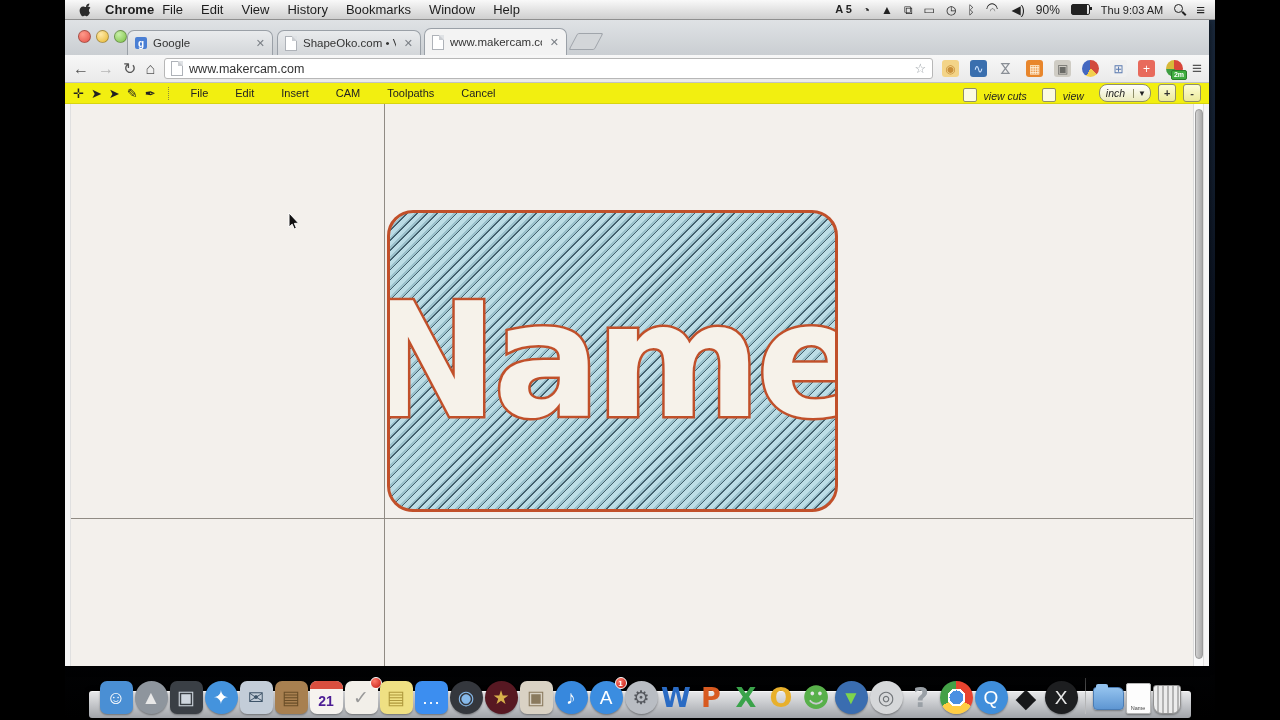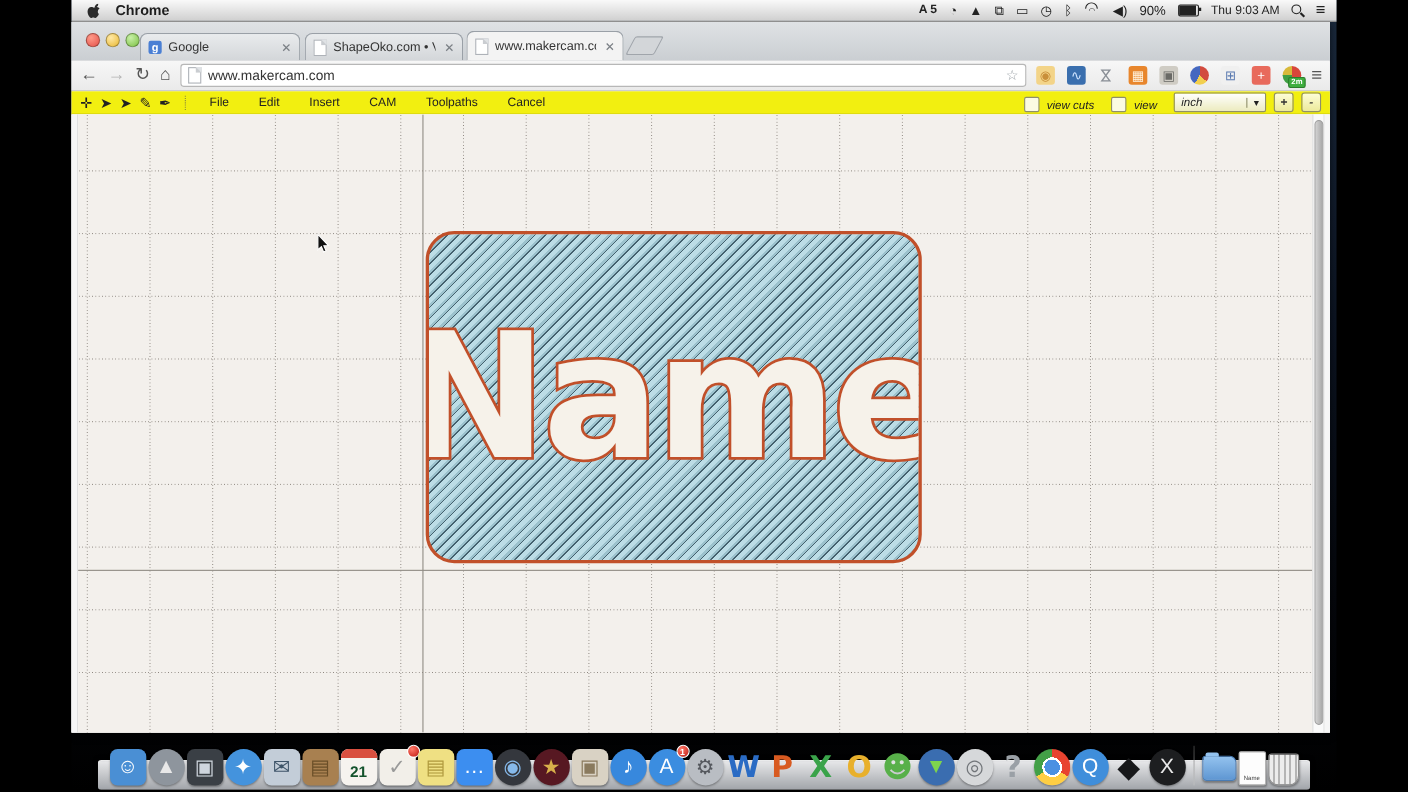--- a/index.html
+++ b/index.html
@@ -69,22 +69,22 @@
   .chr-menu{font-size:17px;color:#555;letter-spacing:-1px;}
   
   .yellowbar{position:absolute;top:63px;left:0;right:0;height:21px;box-sizing:border-box;background:#f2ef10;
              display:flex;align-items:center;padding:0 8px;font-size:11px;color:#222;border-bottom:1px solid #d8d510;}
   .tools{display:flex;align-items:center;gap:7px;font-size:13px;color:#222;}
   .tool{line-height:1;}
   .vsep{height:13px;border-left:1px dotted #8a8a3a;margin:0 10px 0 12px;}
   .mc-menus{display:flex;align-items:center;gap:27px;margin-left:12px;}
   .ybar-right{margin-left:auto;display:flex;align-items:flex-end;gap:7px;font-size:10.5px;font-style:italic;}
   .chk{width:12px;height:12px;background:#fbfbe2;border:1px solid #8f8f6a;border-radius:2px;}
-  .unit-sel{height:16px;display:flex;align-items:center;border:1px solid #8f8f6a;border-radius:2px;
-            background:linear-gradient(#ffffff,#ecebbe);font-size:10.5px;gap:32px;}
+  .unit-sel{height:16px;display:flex;align-items:center;border:1px solid #8f8f6a;border-radius:8px;
+            background:linear-gradient(#ffffff,#ecebbe);font-size:10.5px;}
   .unit-sel .val{padding:0 8px 0 6px;}
   .unit-sel .arr{border-left:1px solid #8f8f6a;padding:0 4px;font-size:8px;}
   .zbtn{width:16px;height:16px;border:1px solid #8f8f6a;border-radius:3px;background:linear-gradient(#fdfdd8,#ecea9a);
         display:flex;align-items:center;justify-content:center;font-size:11px;font-weight:bold;color:#333;}
   
   .canvasrow{position:absolute;top:84px;bottom:0;left:0;right:0;display:flex;background:#fff;}
   .pad{width:5px;background:#f6f6f6;}
   .pad.l{border-right:1px solid #e0e0e0;}
   .pad.r{border-left:1px solid #e0e0e0;}
   .canvas{flex:1;position:relative;overflow:hidden;background-color:#f3f0ec;
@@ -121,21 +121,21 @@
         align-items:flex-end;z-index:25;}
   .shelf{position:absolute;bottom:0;left:24px;right:24px;height:26px;border-radius:3px;
          background:linear-gradient(rgba(250,251,253,.92),rgba(196,200,206,.82));
          border-top:1px solid rgba(255,255,255,.9);box-shadow:0 -1px 4px rgba(0,0,0,.35);}
   .dock-items{position:relative;display:flex;align-items:flex-end;gap:2px;padding-bottom:4px;}
   .dk{width:33px;height:33px;border-radius:7px;display:flex;align-items:center;justify-content:center;
       font-size:19px;position:relative;flex:0 0 auto;box-shadow:0 1px 2px rgba(0,0,0,.35);}
   .dk.circle{border-radius:50%;}
   .dk.letter{background:transparent !important;box-shadow:none;font-weight:bold;font-size:27px;
              font-family:"DejaVu Sans",sans-serif;}
-  .dk.cal{background:#f6f3ef;font-weight:bold;font-size:14px;color:#14532d;padding-top:7px;box-sizing:border-box;}
+  .dk.cal{background:#f6f3ef;font-weight:bold;font-size:14px;color:#4c1d95;padding-top:7px;box-sizing:border-box;}
   .dk.cal::before{content:"";position:absolute;top:0;left:0;right:0;height:8px;background:#d94f3f;border-radius:7px 7px 0 0;}
   .dk.chrome{background:radial-gradient(circle at 50% 50%,#4a90e2 0 7px,#fff 7px 9px,transparent 9px),
              conic-gradient(#e8432f 0 120deg,#ffce44 120deg 240deg,#43a047 240deg 360deg);}
   .dk.folder{width:31px;height:23px;border-radius:3px 6px 4px 4px;margin-bottom:4px;
              background:linear-gradient(#93c2ee,#5e96d2);border:1px solid #4a7cb4;box-sizing:border-box;}
   .dk.folder::before{content:"";position:absolute;top:-4px;left:2px;width:12px;height:4px;
              background:#93c2ee;border-radius:2px 2px 0 0;}
   .dk.file{width:25px;height:31px;background:#fdfdfd;border:1px solid #b5b5b5;border-radius:2px;box-sizing:border-box;}
   .dk.file .flabel{position:absolute;bottom:2px;left:0;right:0;text-align:center;font-size:5.5px;color:#444;}
   .dk.trash{width:28px;height:29px;border-radius:3px 3px 9px 9px;border:1px solid #8f8f8f;box-sizing:border-box;
@@ -152,20 +152,21 @@
   <div class="desktop"></div>
 
   <div class="menubar">
     <span class="apple">
       <svg width="12" height="14" viewBox="0 0 12 14">
           <path d="M8 1.6C8.9.5 10.3.4 10.3.4s.2 1.5-.9 2.6C8.3 4.1 7.1 3.9 7.1 3.9S6.9 2.7 8 1.6z" fill="#2b2b2b"></path>
           <path d="M9.9 7.6c0-1.9 1.6-2.8 1.6-2.8S10.6 3.4 8.8 3.4c-1 0-1.9.6-2.4.6-.5 0-1.3-.6-2.3-.6C2.1 3.4.6 5.1.6 7.5c0 2.6 1.8 5.8 3.2 5.8.7 0 1.1-.5 2-.5s1.2.5 2 .5c1.4 0 3.1-3 3.1-3.7 0 0-1-.6-1-2z" fill="#2b2b2b"></path>
         </svg>
     </span>
     <span class="mb-app">Chrome</span>
+    <span id="mb-items"><span class="mb-item">File</span><span class="mb-item">Edit</span><span class="mb-item">View</span><span class="mb-item">History</span><span class="mb-item">Bookmarks</span><span class="mb-item">Window</span><span class="mb-item">Help</span></span>
     <span class="status">
       <span id="status-a" style="display:flex;align-items:center;gap:11px;">
           <span class="st-ic txt">A 5</span>
           <span class="st-ic ">◔</span>
           <span class="st-ic ">▲</span>
           <span class="st-ic ">⧉</span>
           <span class="st-ic ">▭</span>
           <span class="st-ic ">◷</span>
           <span class="st-ic ">ᛒ</span>
           <span class="st-ic wifi"></span>

